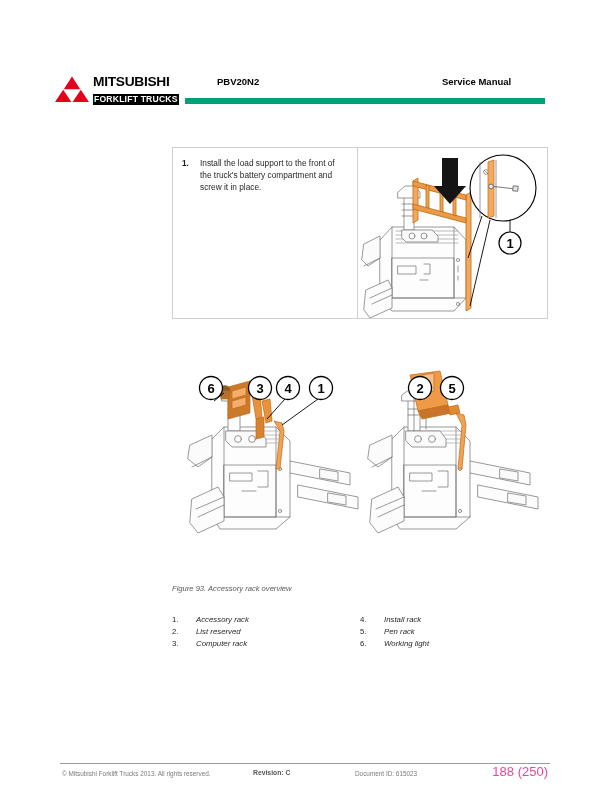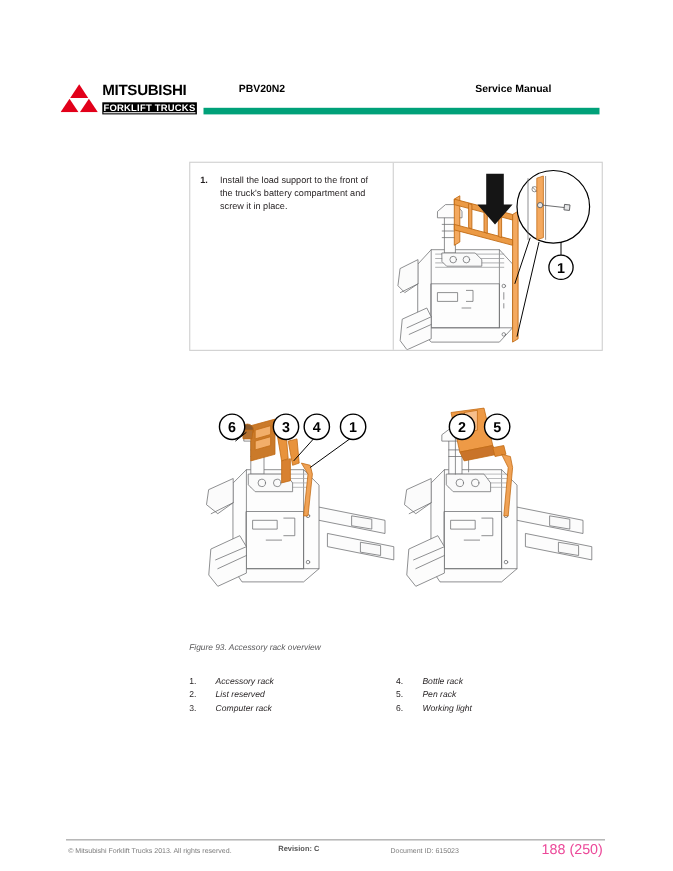--- a/index.html
+++ b/index.html
@@ -60,33 +60,32 @@
     font-size: 8.6px;
     font-weight: bold;
     letter-spacing: 0.2px;
     color: #000;
     line-height: 11px;
     background: #000;
     color: #fff;
     display: inline-block;
     padding: 0 1px;
     margin-top: 1px;
-    text-decoration: underline;
   }
   .hdr-doc {
     position: absolute;
     left: 205px; top: 32px;
     font-size: 9.5px;
     font-weight: bold;
     color: #000;
     padding-left: 12px;
   }
   .hdr-manual {
     position: absolute;
-    left: 432px; top: 32px;
+    left: 442px; top: 32px;
     font-size: 9.5px;
     font-weight: bold;
     color: #000;
   }
   .hdr-rule {
     position: absolute;
     left: 185px; top: 54px;
     width: 360px; height: 6px;
     background: #00a179;
   }
@@ -491,21 +490,21 @@
         <span class="lbl">List reserved</span>
       </div>
       <div class="legend-row">
         <span class="idx">3.</span>
         <span class="lbl">Computer rack</span>
       </div>
     </div>
     <div class="legend-col">
       <div class="legend-row">
         <span class="idx">4.</span>
-        <span class="lbl">Bottle rack</span>
+        <span class="lbl">Install rack</span>
       </div>
       <div class="legend-row">
         <span class="idx">5.</span>
         <span class="lbl">Pen rack</span>
       </div>
       <div class="legend-row">
         <span class="idx">6.</span>
         <span class="lbl">Working light</span>
       </div>
     </div>

